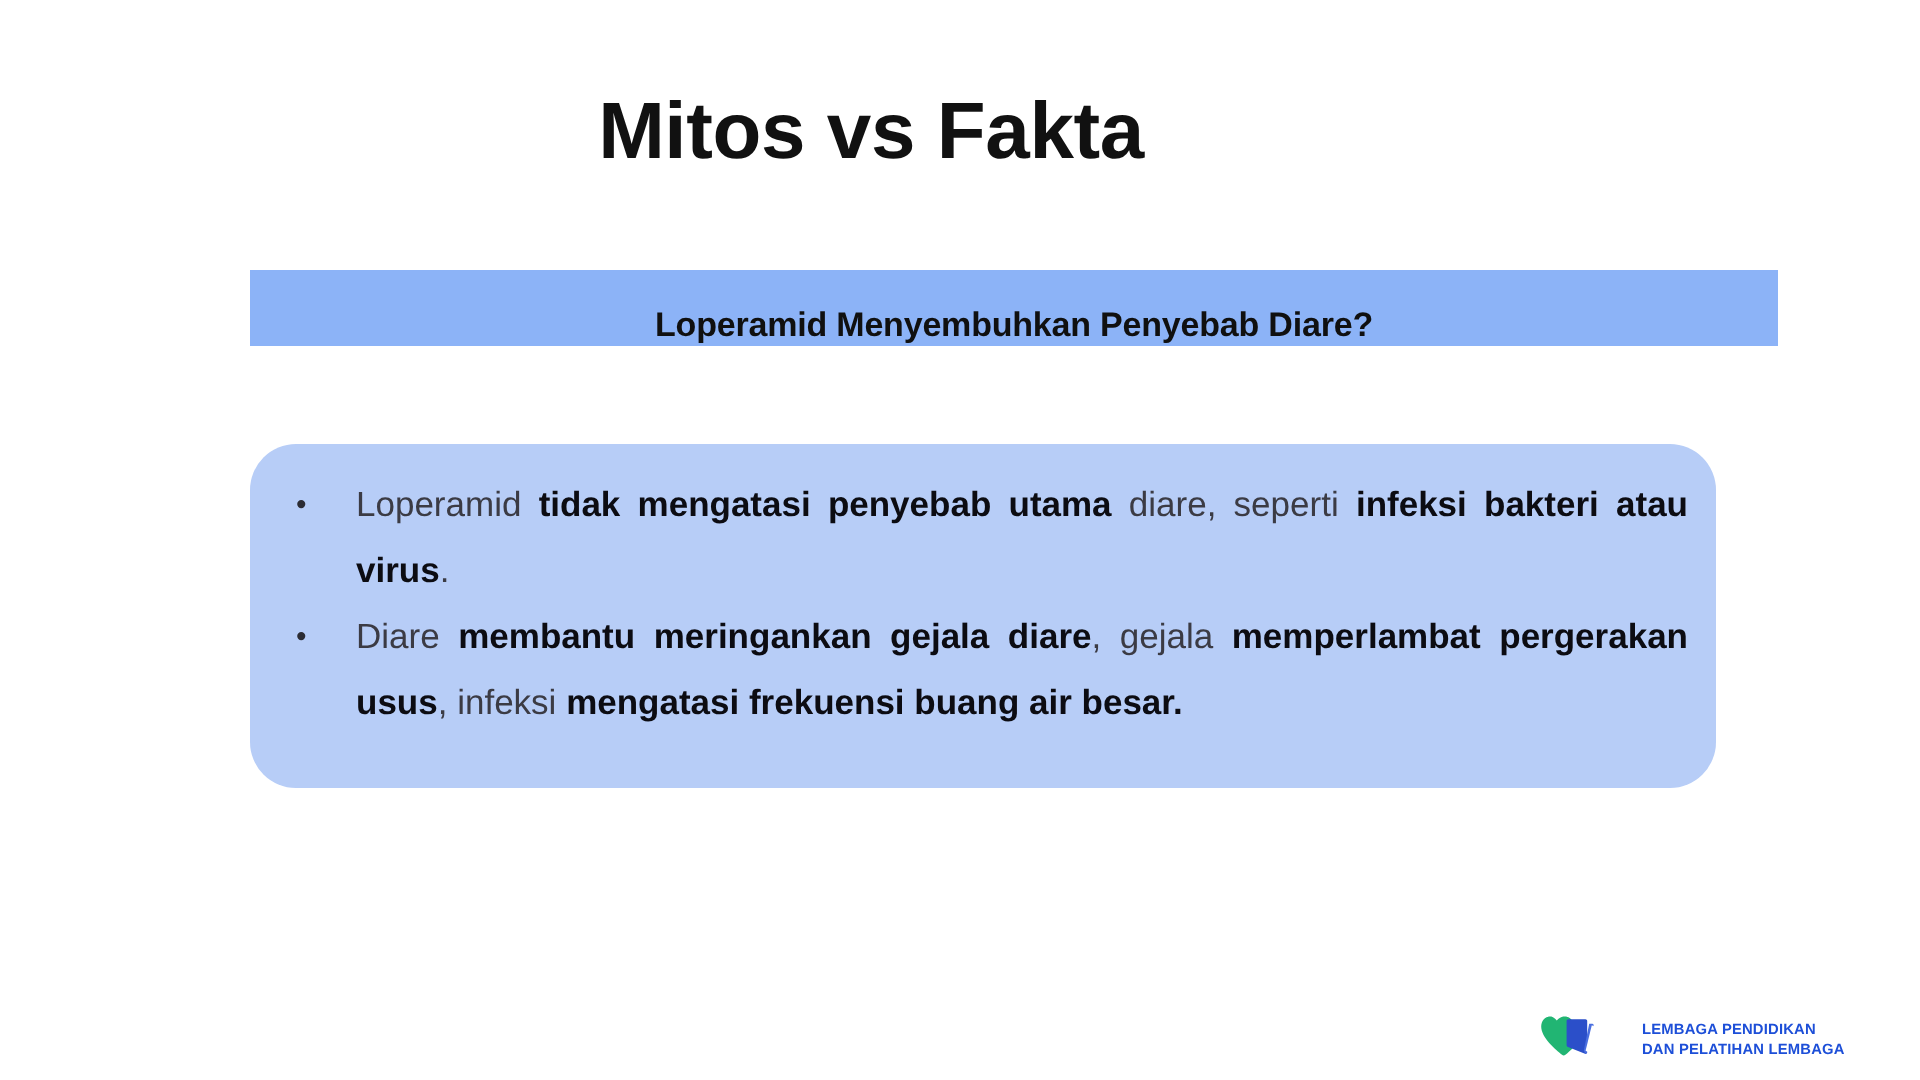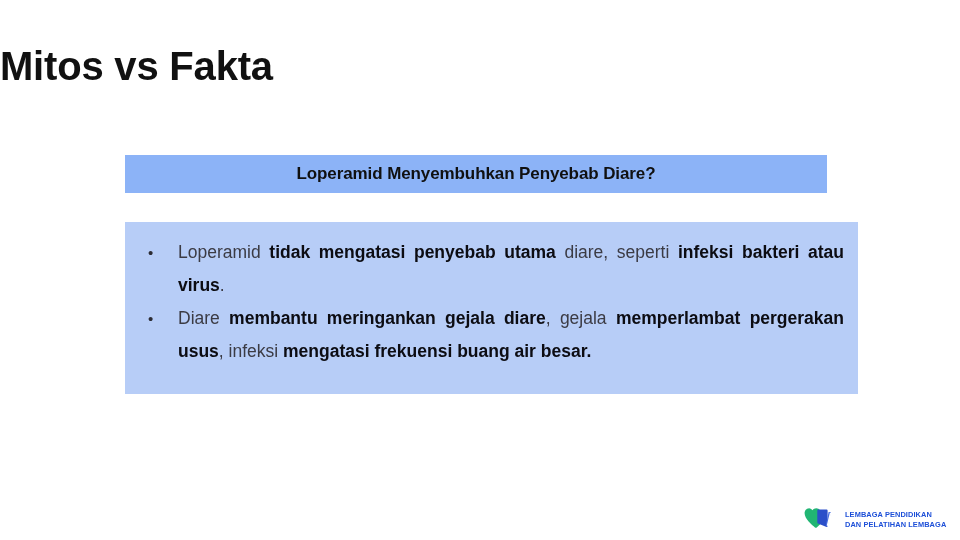--- a/index.html
+++ b/index.html
@@ -13,52 +13,53 @@
     position: relative;
     width: 960px; height: 540px;
     background: #ffffff;
   }
 
   
   .slide-title {
     position: absolute;
     left: 0; top: 44px;
     width: 871px;
+    text-align: center;
     font-size: 40px;
     font-weight: bold;
     letter-spacing: -0.2px;
     color: #111111;
     line-height: 1.1;
   }
 
   
   .subtitle-bar {
     position: absolute;
     left: 125px; top: 135px;
-    width: 702px; height: 38px;
+    width: 764px; height: 38px;
     background: #8cb3f7;
     display: flex;
-    align-items: center;
+    align-items: flex-end;
     justify-content: center;
-    margin-top: 20px;
   }
   .subtitle-text {
     font-size: 17px;
     font-weight: bold;
     color: #101010;
     letter-spacing: -0.1px;
   }
 
   
   .content-box {
     position: absolute;
     left: 125px; top: 222px;
     width: 733px; height: 172px;
     background: #b7cdf7;
     padding: 14px 14px 10px 14px;
+    border-radius: 23px;
   }
   .bullet-list { list-style: none; }
   .bullet-item {
     position: relative;
     padding-left: 39px;
     font-size: 17.5px;
     line-height: 33px;
     color: #3b3b44;
     text-align: justify;
     margin-bottom: 0px;
@@ -111,24 +112,24 @@
     font-family: "Liberation Serif", serif;
     font-size: 20px;
     font-weight: bold;
     color: #d71920;
     letter-spacing: -0.6px;
     white-space: nowrap;
   }
   
   .lpp-logo {
     position: absolute;
-    left: 804px; top: 507px;
+    left: 770px; top: 507px;
     display: flex;
     align-items: center;
-    gap: 10px;
+    gap: 20px;
   }
   .lpp-mark { position: relative; width: 31px; height: 26px; }
   .lpp-text {
     font-size: 7.4px;
     font-weight: bold;
     line-height: 9.6px;
     color: #1d4fd8;
     letter-spacing: 0.1px;
     white-space: nowrap;
   }

